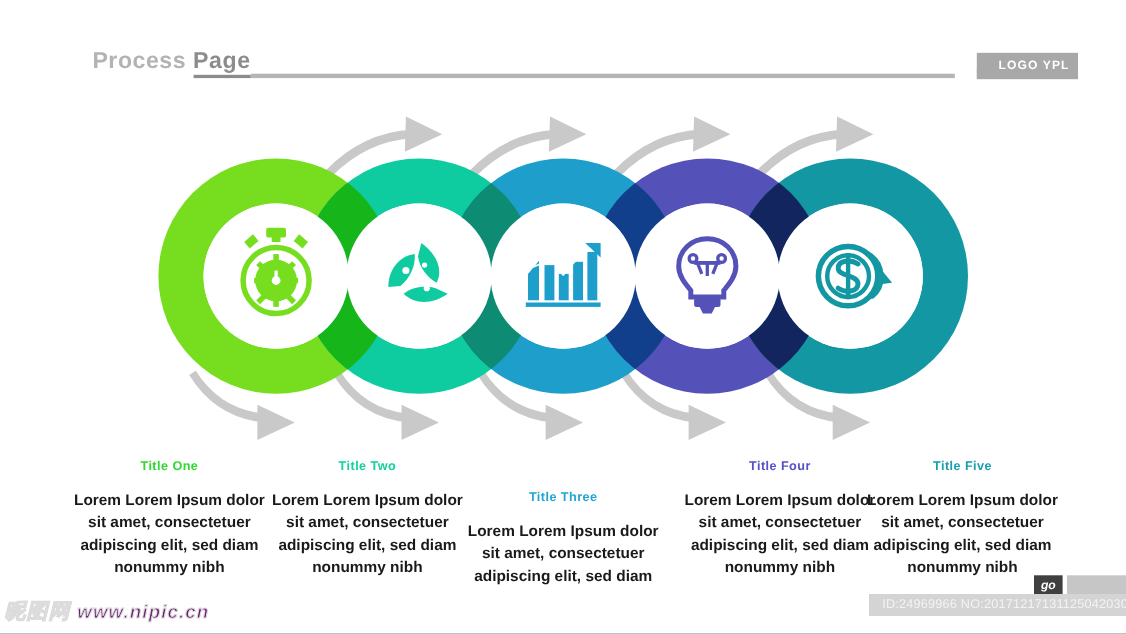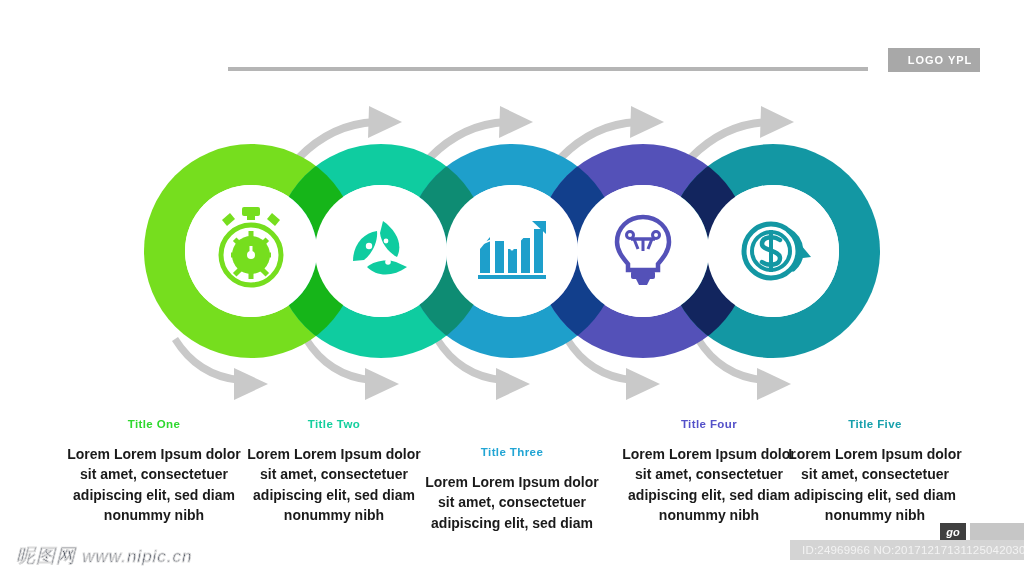--- a/index.html
+++ b/index.html
@@ -96,26 +96,26 @@
 
   
   .footer-band {
     position: absolute;
     left: 0; top: 534px;
     width: 1024px; height: 42px;
     background: #ffffff;
   }
   .watermark {
     position: absolute;
-    left: 16px; top: 543px;
+    left: 4px; top: 543px;
     font-size: 19px;
-    font-weight: normal;
+    font-weight: bold;
     font-style: italic;
     letter-spacing: 1px;
-    color: #0f172a;
+    color: #701a75;
     -webkit-text-stroke: 1px #dcdcdc;
     white-space: nowrap;
   }
   .watermark .wm-url { font-size: 17px; }
   .id-bar {
     position: absolute;
     left: 790px; top: 540px;
     width: 252px; height: 20px;
     background: #d4d4d4;
     color: #f3f3f3;
@@ -144,20 +144,23 @@
     position: absolute;
     left: 970px; top: 523px;
     width: 54px; height: 17px;
     background: #c6c6c6;
   }
 </style>
 </head>
 <body>
 
 <div class="header">
+  <div class="title">
+    <span>Process </span><span class="t-strong">Page</span>
+  </div>
   <div class="header-rule"></div>
   <div class="logo-tick"></div>
   <div class="logo-box">LOGO YPL</div>
 </div>
 
 <div class="diagram">
   <svg width="1024" height="318" viewBox="0 0 1024 318" xmlns="http://www.w3.org/2000/svg">
     <defs>
 
       <mask id="m1">

